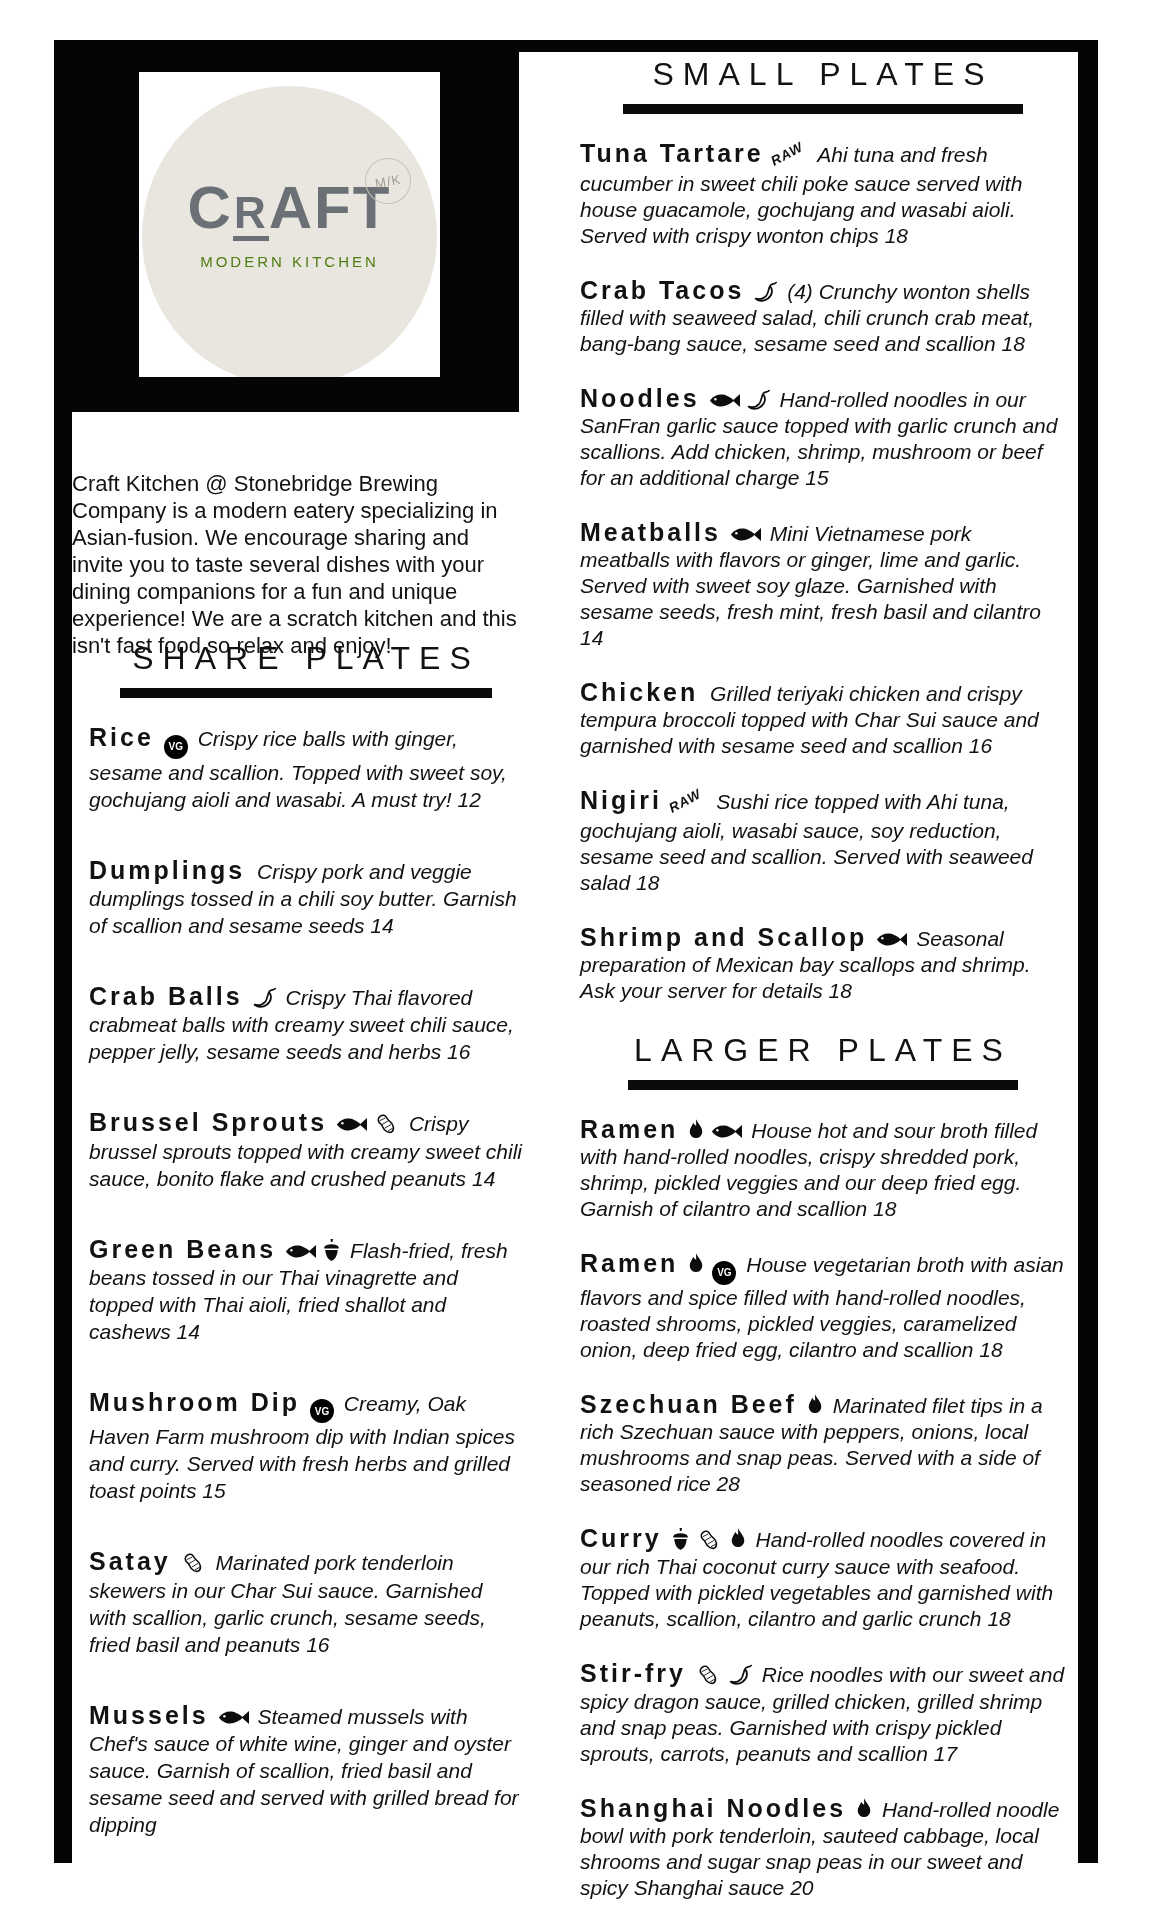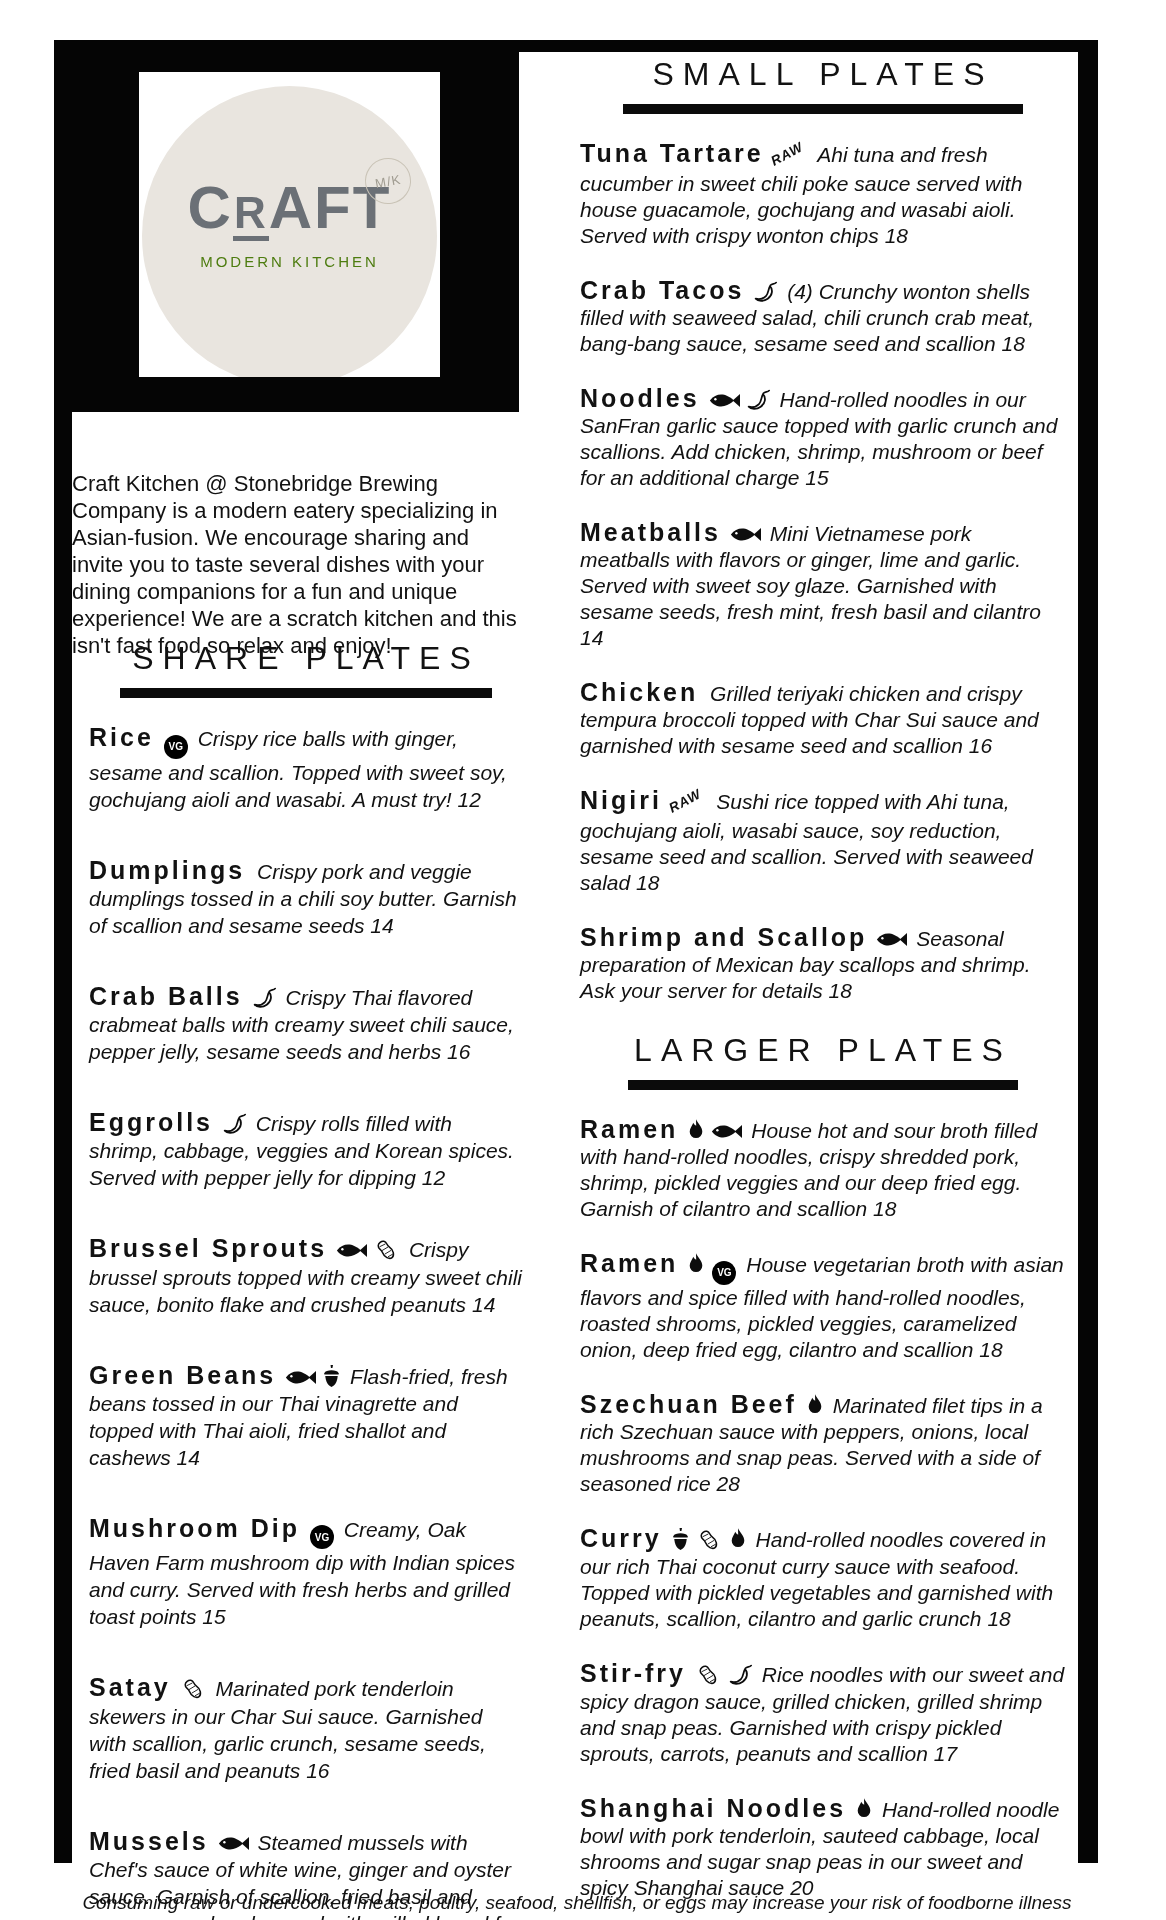--- a/index.html
+++ b/index.html
@@ -119,27 +119,20 @@
     </p>
 
     <p class="item">
       <span class="t">Crab Balls</span><svg class="ic ic-chili">
           <use href="#i-chili"></use>
         </svg>
       <span class="d">Crispy Thai flavored crabmeat balls with creamy sweet chili sauce, pepper jelly, sesame seeds and herbs</span>
       <span>16</span>
     </p>
 
-    <p class="item">
-      <span class="t">Eggrolls</span><svg class="ic ic-chili">
-          <use href="#i-chili"></use>
-        </svg>
-      <span class="d">Crispy rolls filled with shrimp, cabbage, veggies and Korean spices. Served with pepper jelly for dipping</span>
-      <span>12</span>
-    </p>
 
     <p class="item">
       <span class="t">Brussel Sprouts</span><svg class="ic ic-fish">
           <use href="#i-fish"></use>
         </svg><svg class="ic ic-peanut">
           <use href="#i-peanut"></use>
         </svg>
       <span class="d">Crispy brussel sprouts topped with creamy sweet chili sauce, bonito flake and crushed peanuts</span>
       <span>14</span>
     </p>
@@ -286,15 +279,14 @@
 
     <p class="item">
       <span class="t">Shanghai Noodles</span><svg class="ic ic-flame">
           <use href="#i-flame"></use>
         </svg>
       <span class="d">Hand-rolled noodle bowl with pork tenderloin, sauteed cabbage, local shrooms and sugar snap peas in our sweet and spicy Shanghai sauce</span>
       <span>20</span>
     </p>
   </div>
 
-  <p class="disclaimer">Consuming raw or undercooked meats, poultry, seafood, shellfish, or eggs may increase your risk of foodborne illness</p>
 
 </div>
 
 </body></html>

